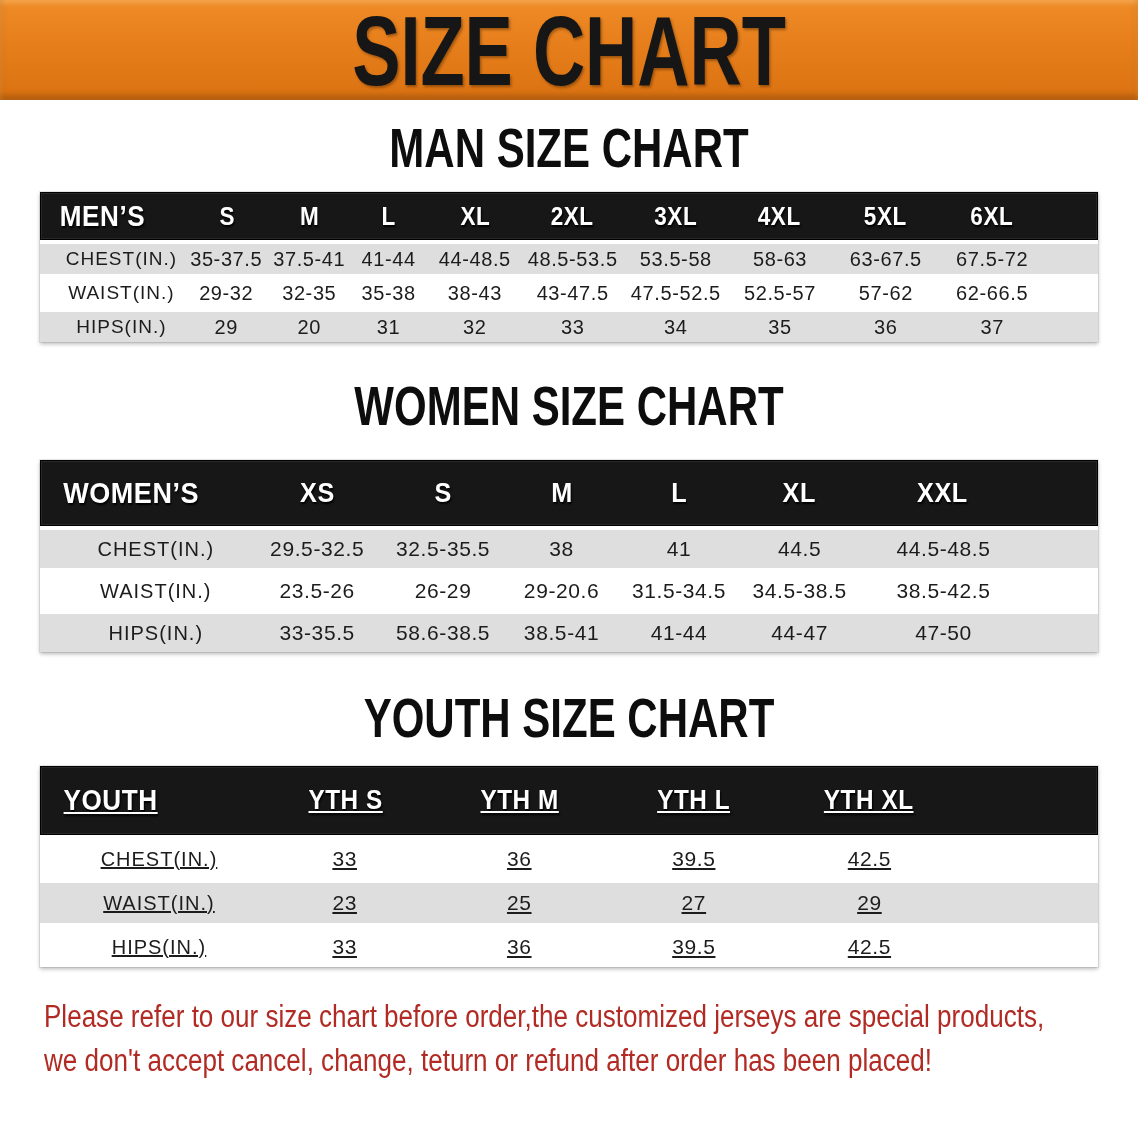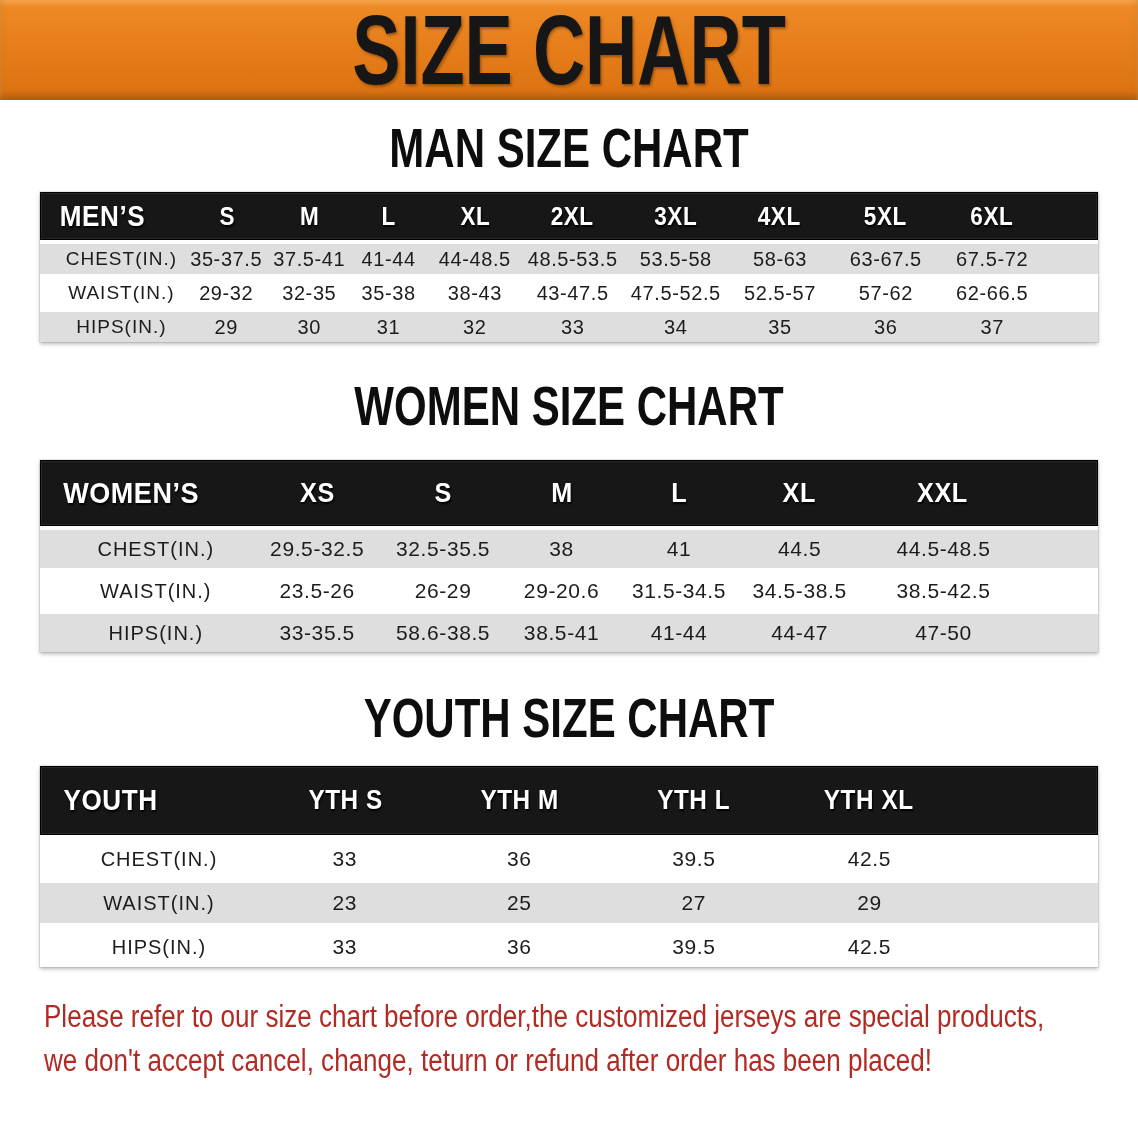--- a/index.html
+++ b/index.html
@@ -5,21 +5,21 @@
   html,body{margin:0;padding:0;}
   body{
     width:1138px;height:1132px;overflow:hidden;background:#ffffff;
     font-family:"Liberation Sans", sans-serif;
     -webkit-font-smoothing:antialiased;
   }
   
   .banner{
     height:100px;width:100%;
     background:linear-gradient(180deg,#ef8c28 0%,var(--banner-bg,#e67e1b) 45%,#dd7413 92%,#c96a12 100%);
-    display:flex;justify-content:center;
+    display:flex;align-items:center;justify-content:center;
     box-shadow:inset 0 -5px 7px rgba(120,60,0,.30), inset 0 3px 5px rgba(255,205,130,.45);
   }
   .banner-title{
     font-size:99px;line-height:99px;font-weight:bold;color:#161616;
     transform:scaleX(.73);white-space:nowrap;
     text-shadow:2px 2px 3px rgba(70,35,0,.45);
   }
   
   .section-heading{
     margin:0;text-align:center;font-weight:bold;color:#0d0d0d;
@@ -29,21 +29,21 @@
   .s1 .section-heading{margin:36px 0 26px;}
   .s2 .section-heading{margin:38px 0 20px;}
   
   .size-table{
     width:1058px;margin:0 auto;
     box-shadow:0 2px 4px rgba(0,0,0,.28), 0 0 0 1px rgba(0,0,0,.07);
   }
   .row{display:grid;align-items:center;}
   .cols0{grid-template-columns:13.5% 8.2% 7.5% 7.5% 8.8% 9.7% 9.8% 9.9% 10.1% 10%;text-align:right;}
   .cols1{grid-template-columns:20% 12.4% 11.4% 11% 11.2% 11.6% 15.6%;}
-  .cols2{grid-template-columns:20.6% 16.4% 16.6% 16.4% 16.8%;}
+  .cols2{grid-template-columns:20.6% 16.4% 16.6% 16.4% 16.8%;text-decoration:underline;}
   .header-row{
     background:var(--header-bg,#171717);color:#ffffff;font-weight:bold;
     border:1px solid #000;box-sizing:border-box;
     box-shadow:inset 0 0 0 1px rgba(255,255,255,.07);
   }
   .header-row .cell{transform:scaleX(.9);text-shadow:1px 2px 2px #000;}
   .t0 .header-row{height:48px;font-size:25px;}
   .t1 .header-row{height:66px;font-size:28px;}
   .t2 .header-row{height:69px;font-size:27px;}
   .header-label-cell{
@@ -114,21 +114,21 @@
           <div class="cell value-cell">38-43</div>
           <div class="cell value-cell">43-47.5</div>
           <div class="cell value-cell">47.5-52.5</div>
           <div class="cell value-cell">52.5-57</div>
           <div class="cell value-cell">57-62</div>
           <div class="cell value-cell">62-66.5</div>
         </div>
         <div class="row data-row cols0 shade">
           <div class="cell label-cell">HIPS(IN.)</div>
           <div class="cell value-cell">29</div>
-          <div class="cell value-cell">30</div>
+          <div class="cell value-cell">20</div>
           <div class="cell value-cell">31</div>
           <div class="cell value-cell">32</div>
           <div class="cell value-cell">33</div>
           <div class="cell value-cell">34</div>
           <div class="cell value-cell">35</div>
           <div class="cell value-cell">36</div>
           <div class="cell value-cell">37</div>
         </div>
       </div>
     </section>

